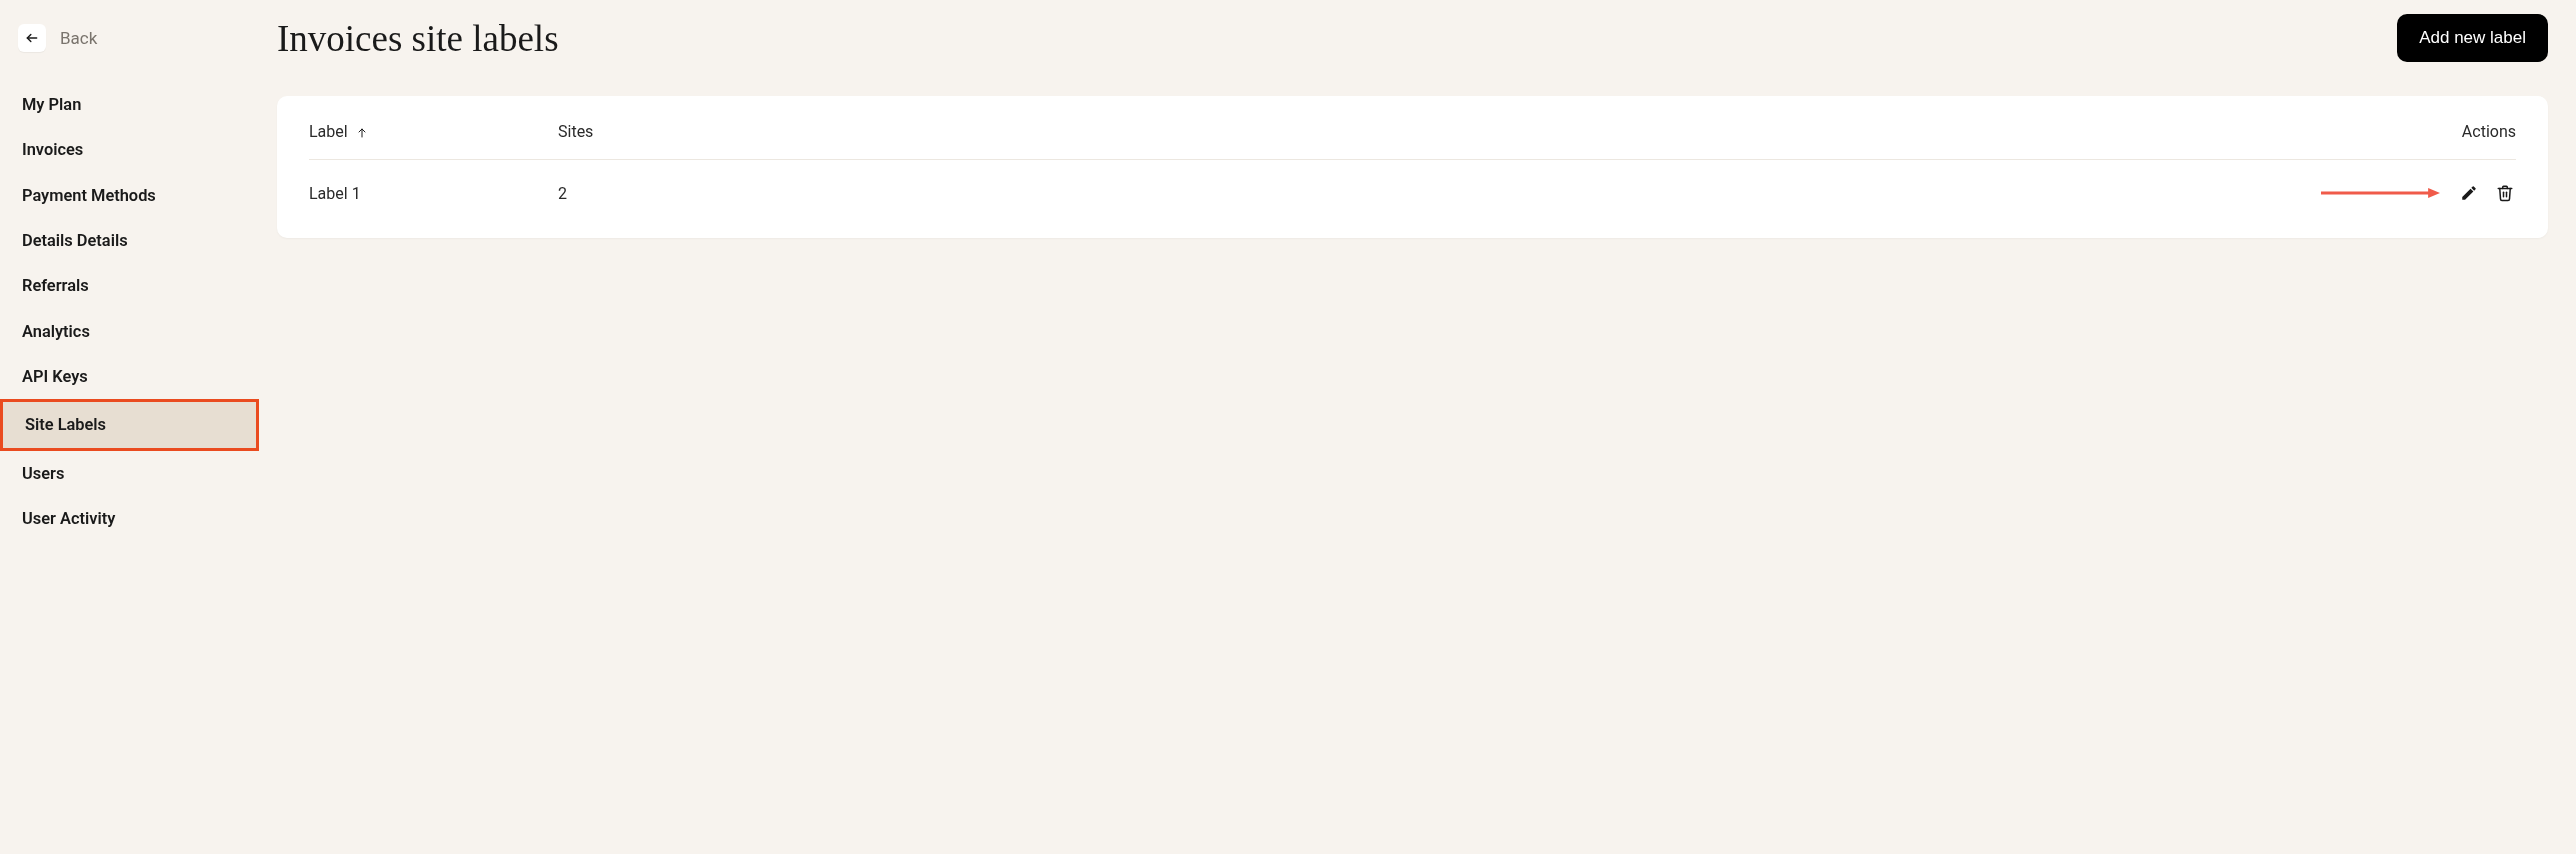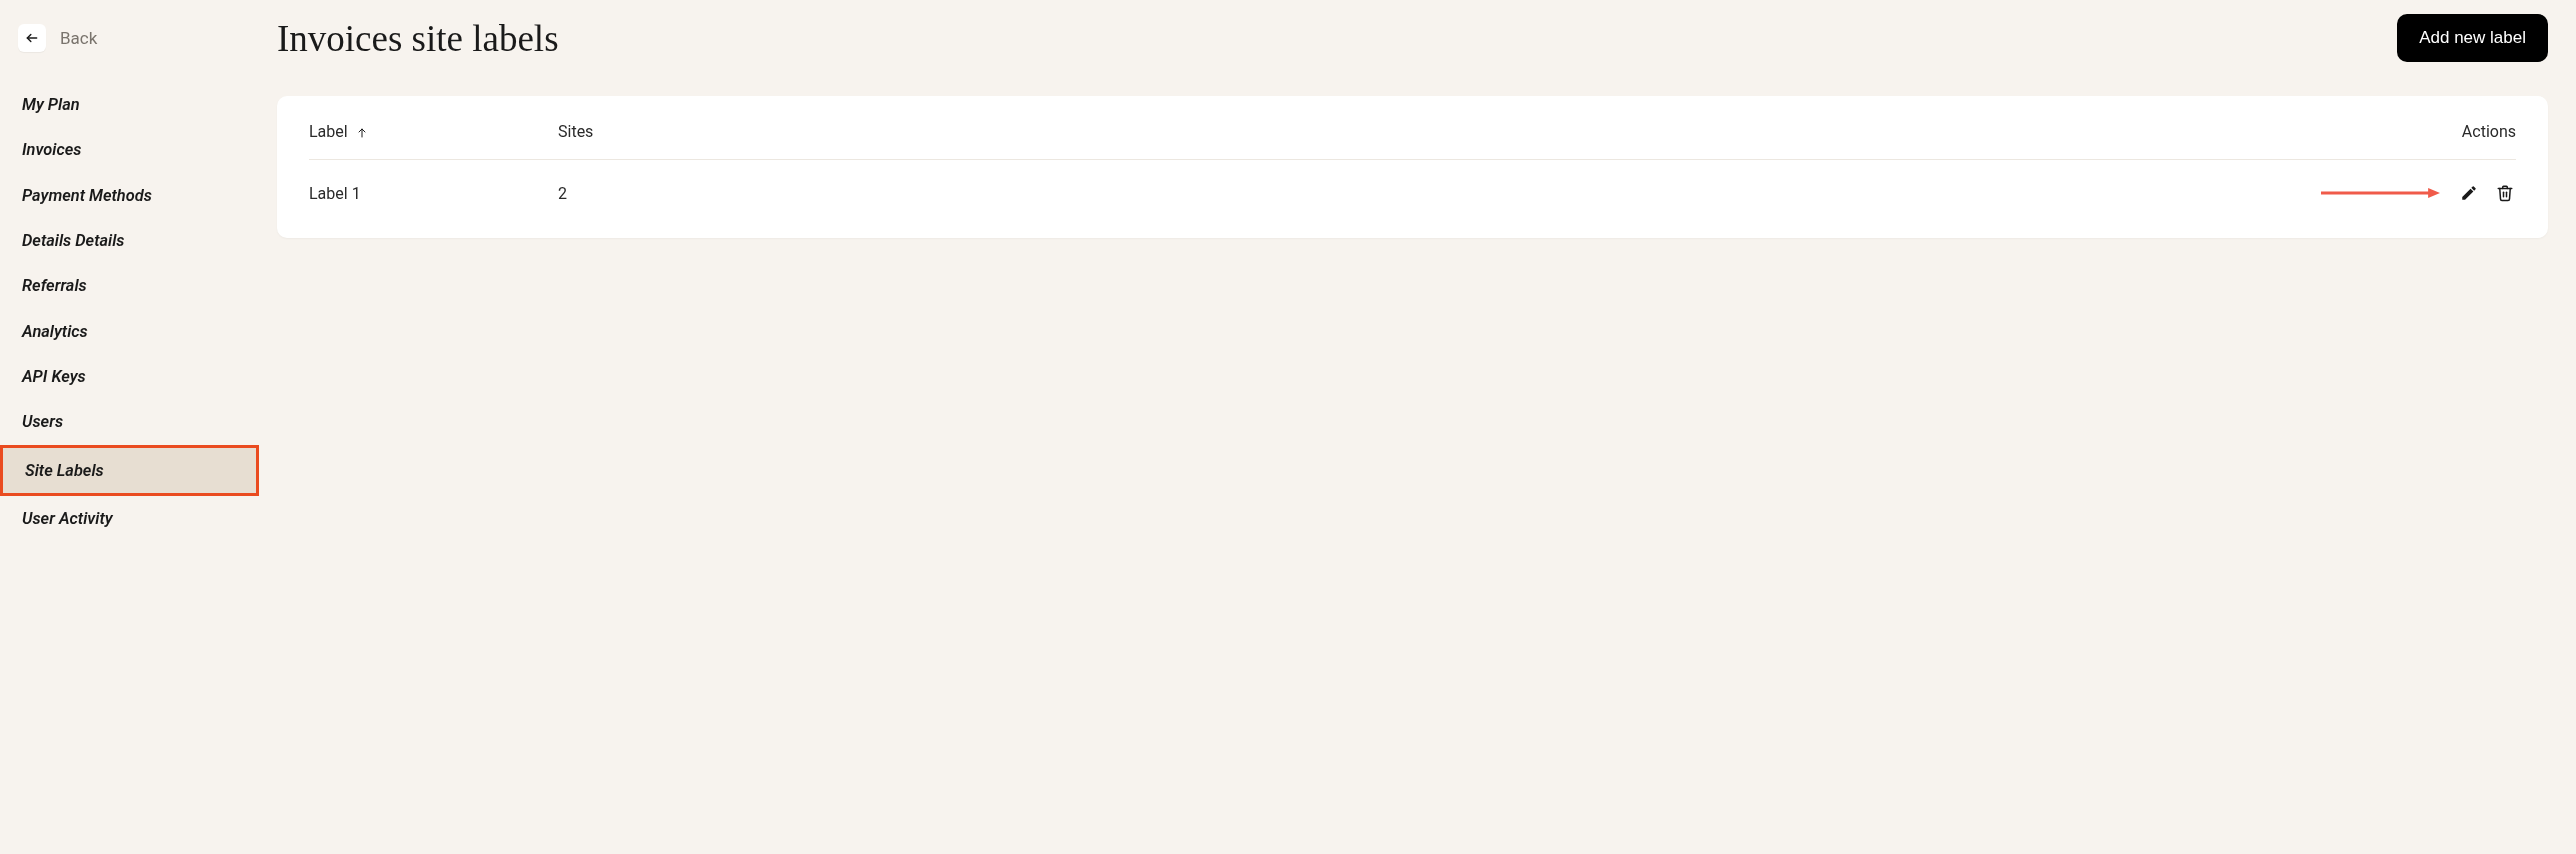--- a/index.html
+++ b/index.html
@@ -37,21 +37,20 @@
     justify-content: center;
     box-shadow: 0 1px 1px rgba(0,0,0,0.05);
   }
   .back-label {
     color: #7a746d;
     font-size: 17px;
   }
   .nav {
     display: flex;
     flex-direction: column;
-    font-style: italic;
   }
   .nav-item {
     padding: 12px 22px;
     font-size: 16.4px;
     font-weight: 600;
     color: #1a1a1a;
     cursor: pointer;
     line-height: 1.3;
   }
   .nav-item.active {
@@ -157,22 +156,22 @@
     </div>
 
     <nav class="nav">
       <div class="nav-item">My Plan</div>
       <div class="nav-item">Invoices</div>
       <div class="nav-item">Payment Methods</div>
       <div class="nav-item">Details Details</div>
       <div class="nav-item">Referrals</div>
       <div class="nav-item">Analytics</div>
       <div class="nav-item">API Keys</div>
+      <div class="nav-item active">Site Labels</div>
       <div class="nav-item">Users</div>
-      <div class="nav-item active">Site Labels</div>
       <div class="nav-item">User Activity</div>
     </nav>
   </aside>
 
   <main class="main">
     <div class="header-row">
       <h1 class="page-title">Invoices site labels</h1>
       <button class="add-btn">Add new label</button>
     </div>
 

